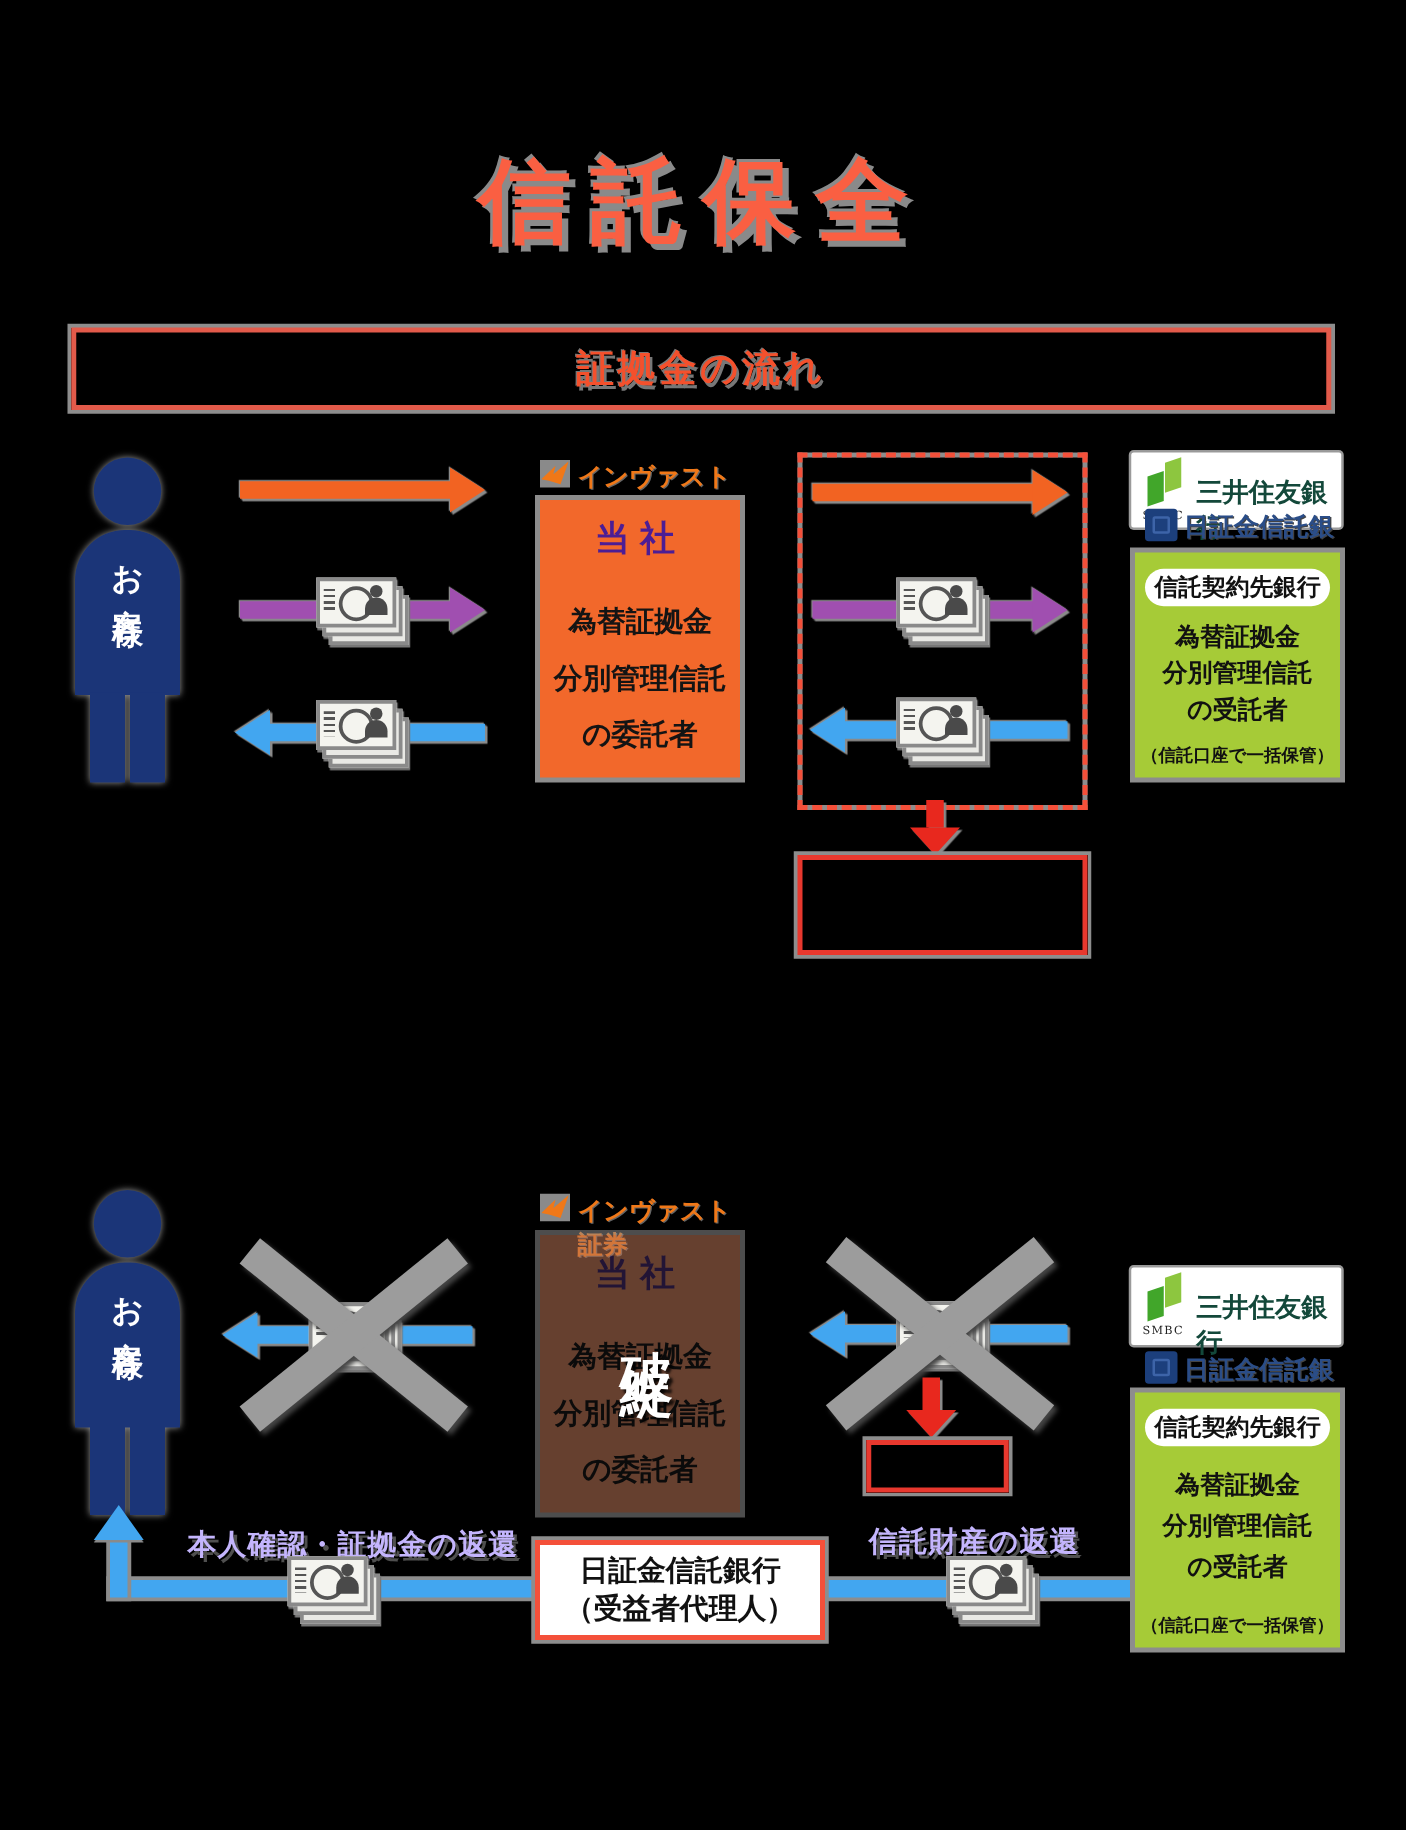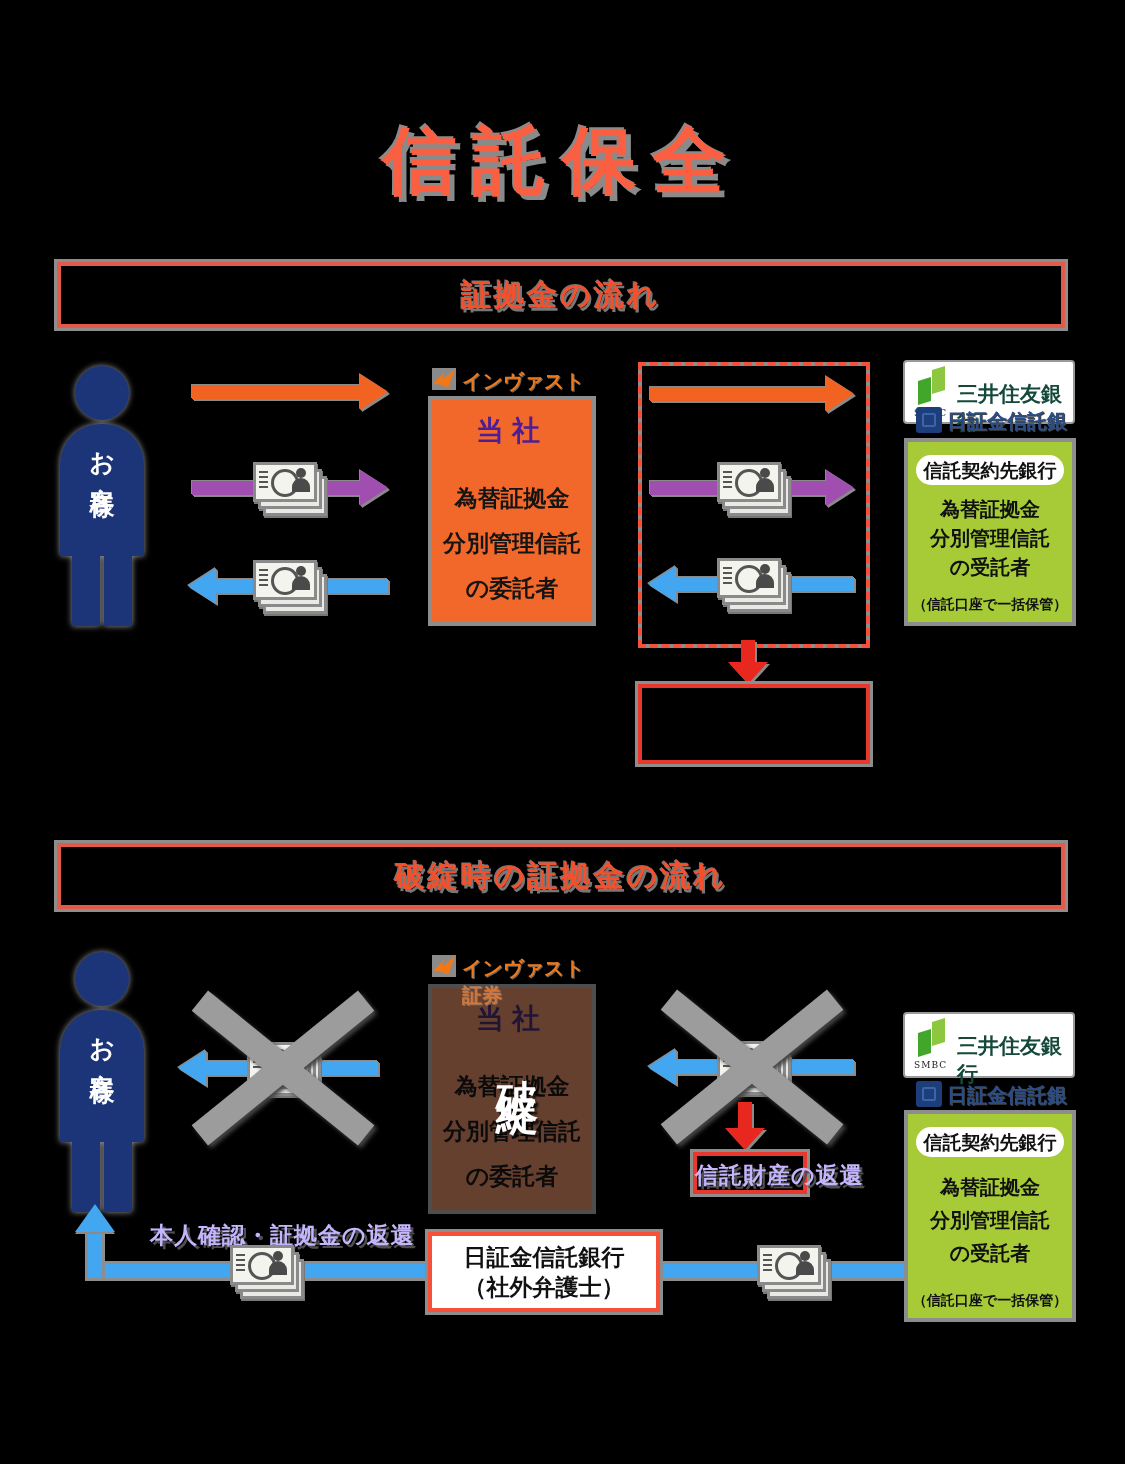--- a/index.html
+++ b/index.html
@@ -236,23 +236,20 @@
   <div class="abs gbox" style="left:908px;top:442px;height:180px">
     <div class="badge">信託契約先銀行</div>
     <div class="glines">
       <div class="gline">為替証拠金</div>
       <div class="gline">分別管理信託</div>
       <div class="gline">の受託者</div>
     </div>
     <div class="gnote">（信託口座で一括保管）</div>
   </div>
 
-  <div class="abs sec-header" style="top:843px">
-    <span>破綻時の証拠金の流れ</span>
-  </div>
 
   <div class="abs bluepath" style="left:88px;top:1264px;width:820px;height:14px"></div>
   <div class="abs bluepath" style="left:88px;top:1232px;width:14px;height:46px"></div>
   <div class="abs uptip" style="left:75px;top:1204px"></div>
 
   <div class="abs person" style="left:60px;top:952px">
     <div class="p-head"></div>
     <div class="p-body"></div>
     <div class="p-leg l"></div>
     <div class="p-leg r"></div>
@@ -311,21 +308,21 @@
       <div class="b b2r"></div>
   </div>
 
   <div class="varrow" style="left:725px;top:1102px;height:48px">
     <div class="shaft" style="height:26px"></div>
       <div class="tip"></div>
   </div>
   <div class="abs redbox" style="left:693px;top:1152px;width:106px;height:34px"></div>
 
   <div class="abs redlabel" style="left:150px;top:1220px;width:240px">本人確認・証拠金の返還</div>
-  <div class="abs redlabel" style="left:695px;top:1160px;width:190px">信託財産の返還</div>
+  <div class="abs redlabel" style="left:695px;top:1218px;width:190px">信託財産の返還</div>
 
   <div class="money onpath" style="left:230px;top:1245px">
     <div class="b3"></div>
       <div class="b2"></div>
     <div class="bill">
         <div class="mseal"></div>
         <div class="mring"></div>
         <div class="mhead"></div>
         <div class="mbody"></div>
       </div>
@@ -336,21 +333,21 @@
     <div class="bill">
         <div class="mseal"></div>
         <div class="mring"></div>
         <div class="mhead"></div>
         <div class="mbody"></div>
       </div>
   </div>
 
   <div class="abs agent" style="left:428px;top:1232px">
     <div>日証金信託銀行</div>
-    <div>（社外弁護士）</div>
+    <div>（受益者代理人）</div>
   </div>
 
   <div class="abs smbc" style="left:905px;top:1014px;width:168px;height:62px">
     <div class="smbc-mark">
         <div class="sm1"></div>
         <div class="sm2"></div>
       </div>
     <div class="smbc-abbr">SMBC</div>
     <div class="smbc-name">三井住友銀行</div>
   </div>

